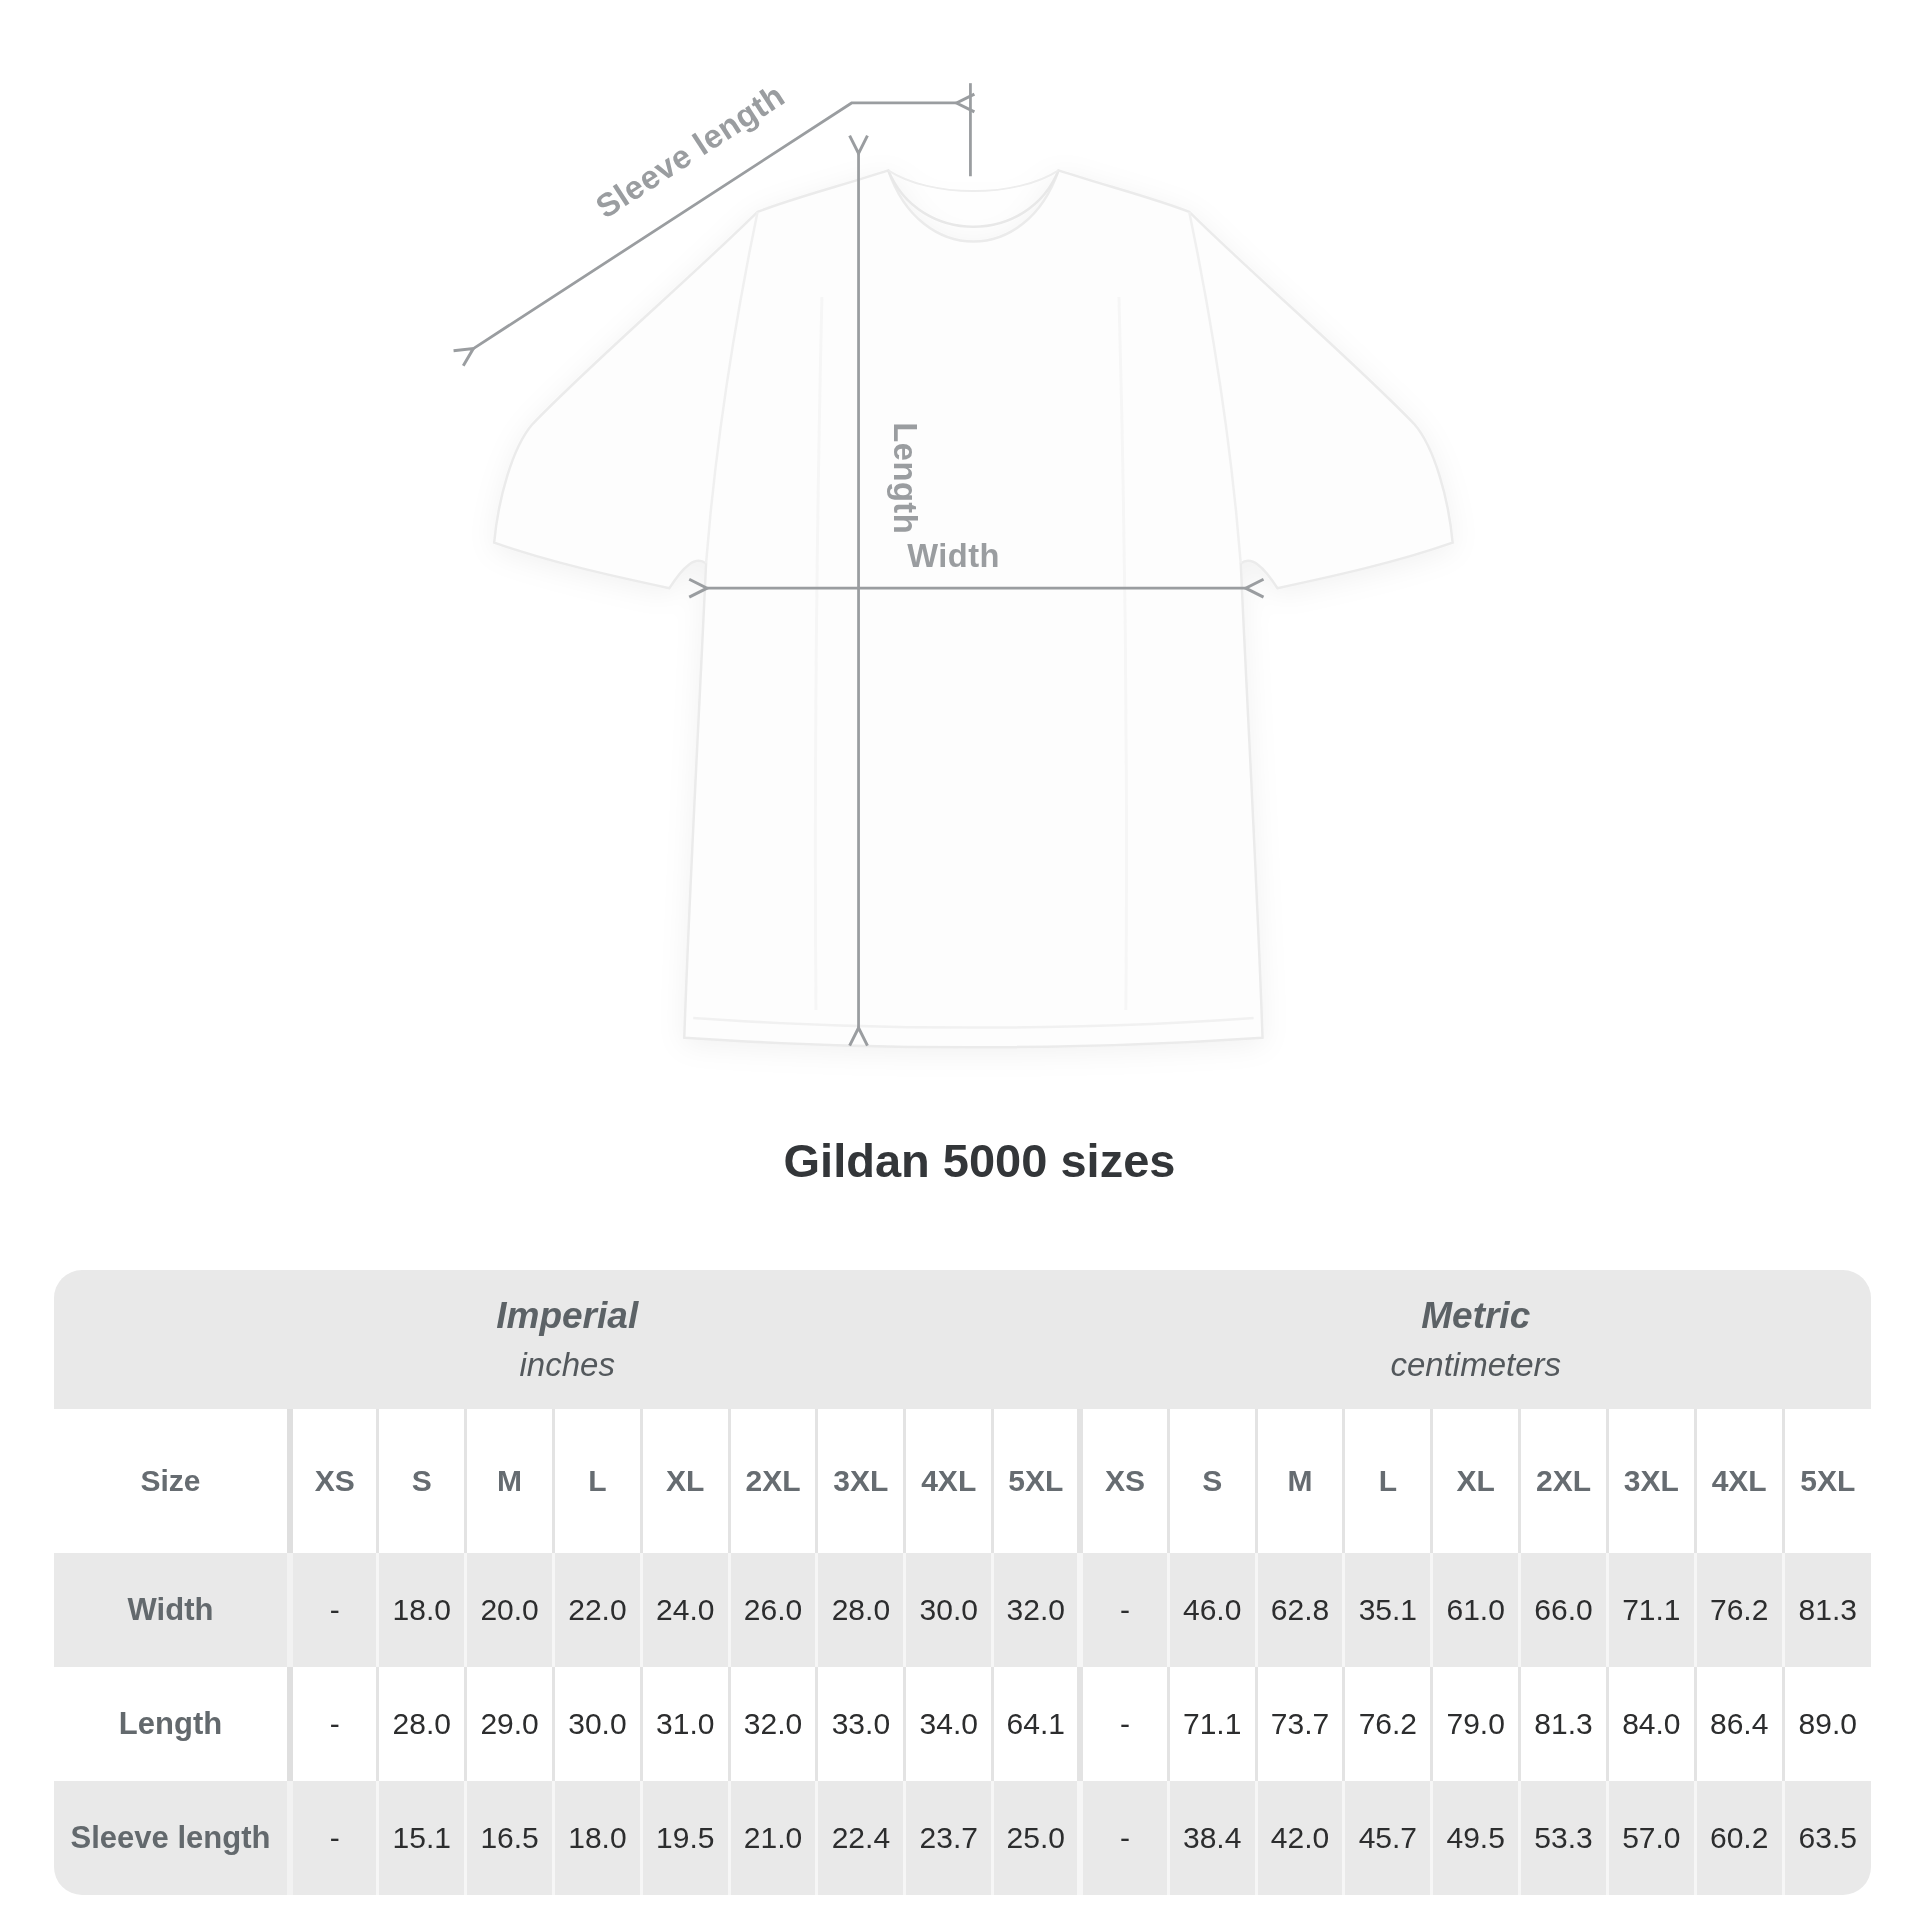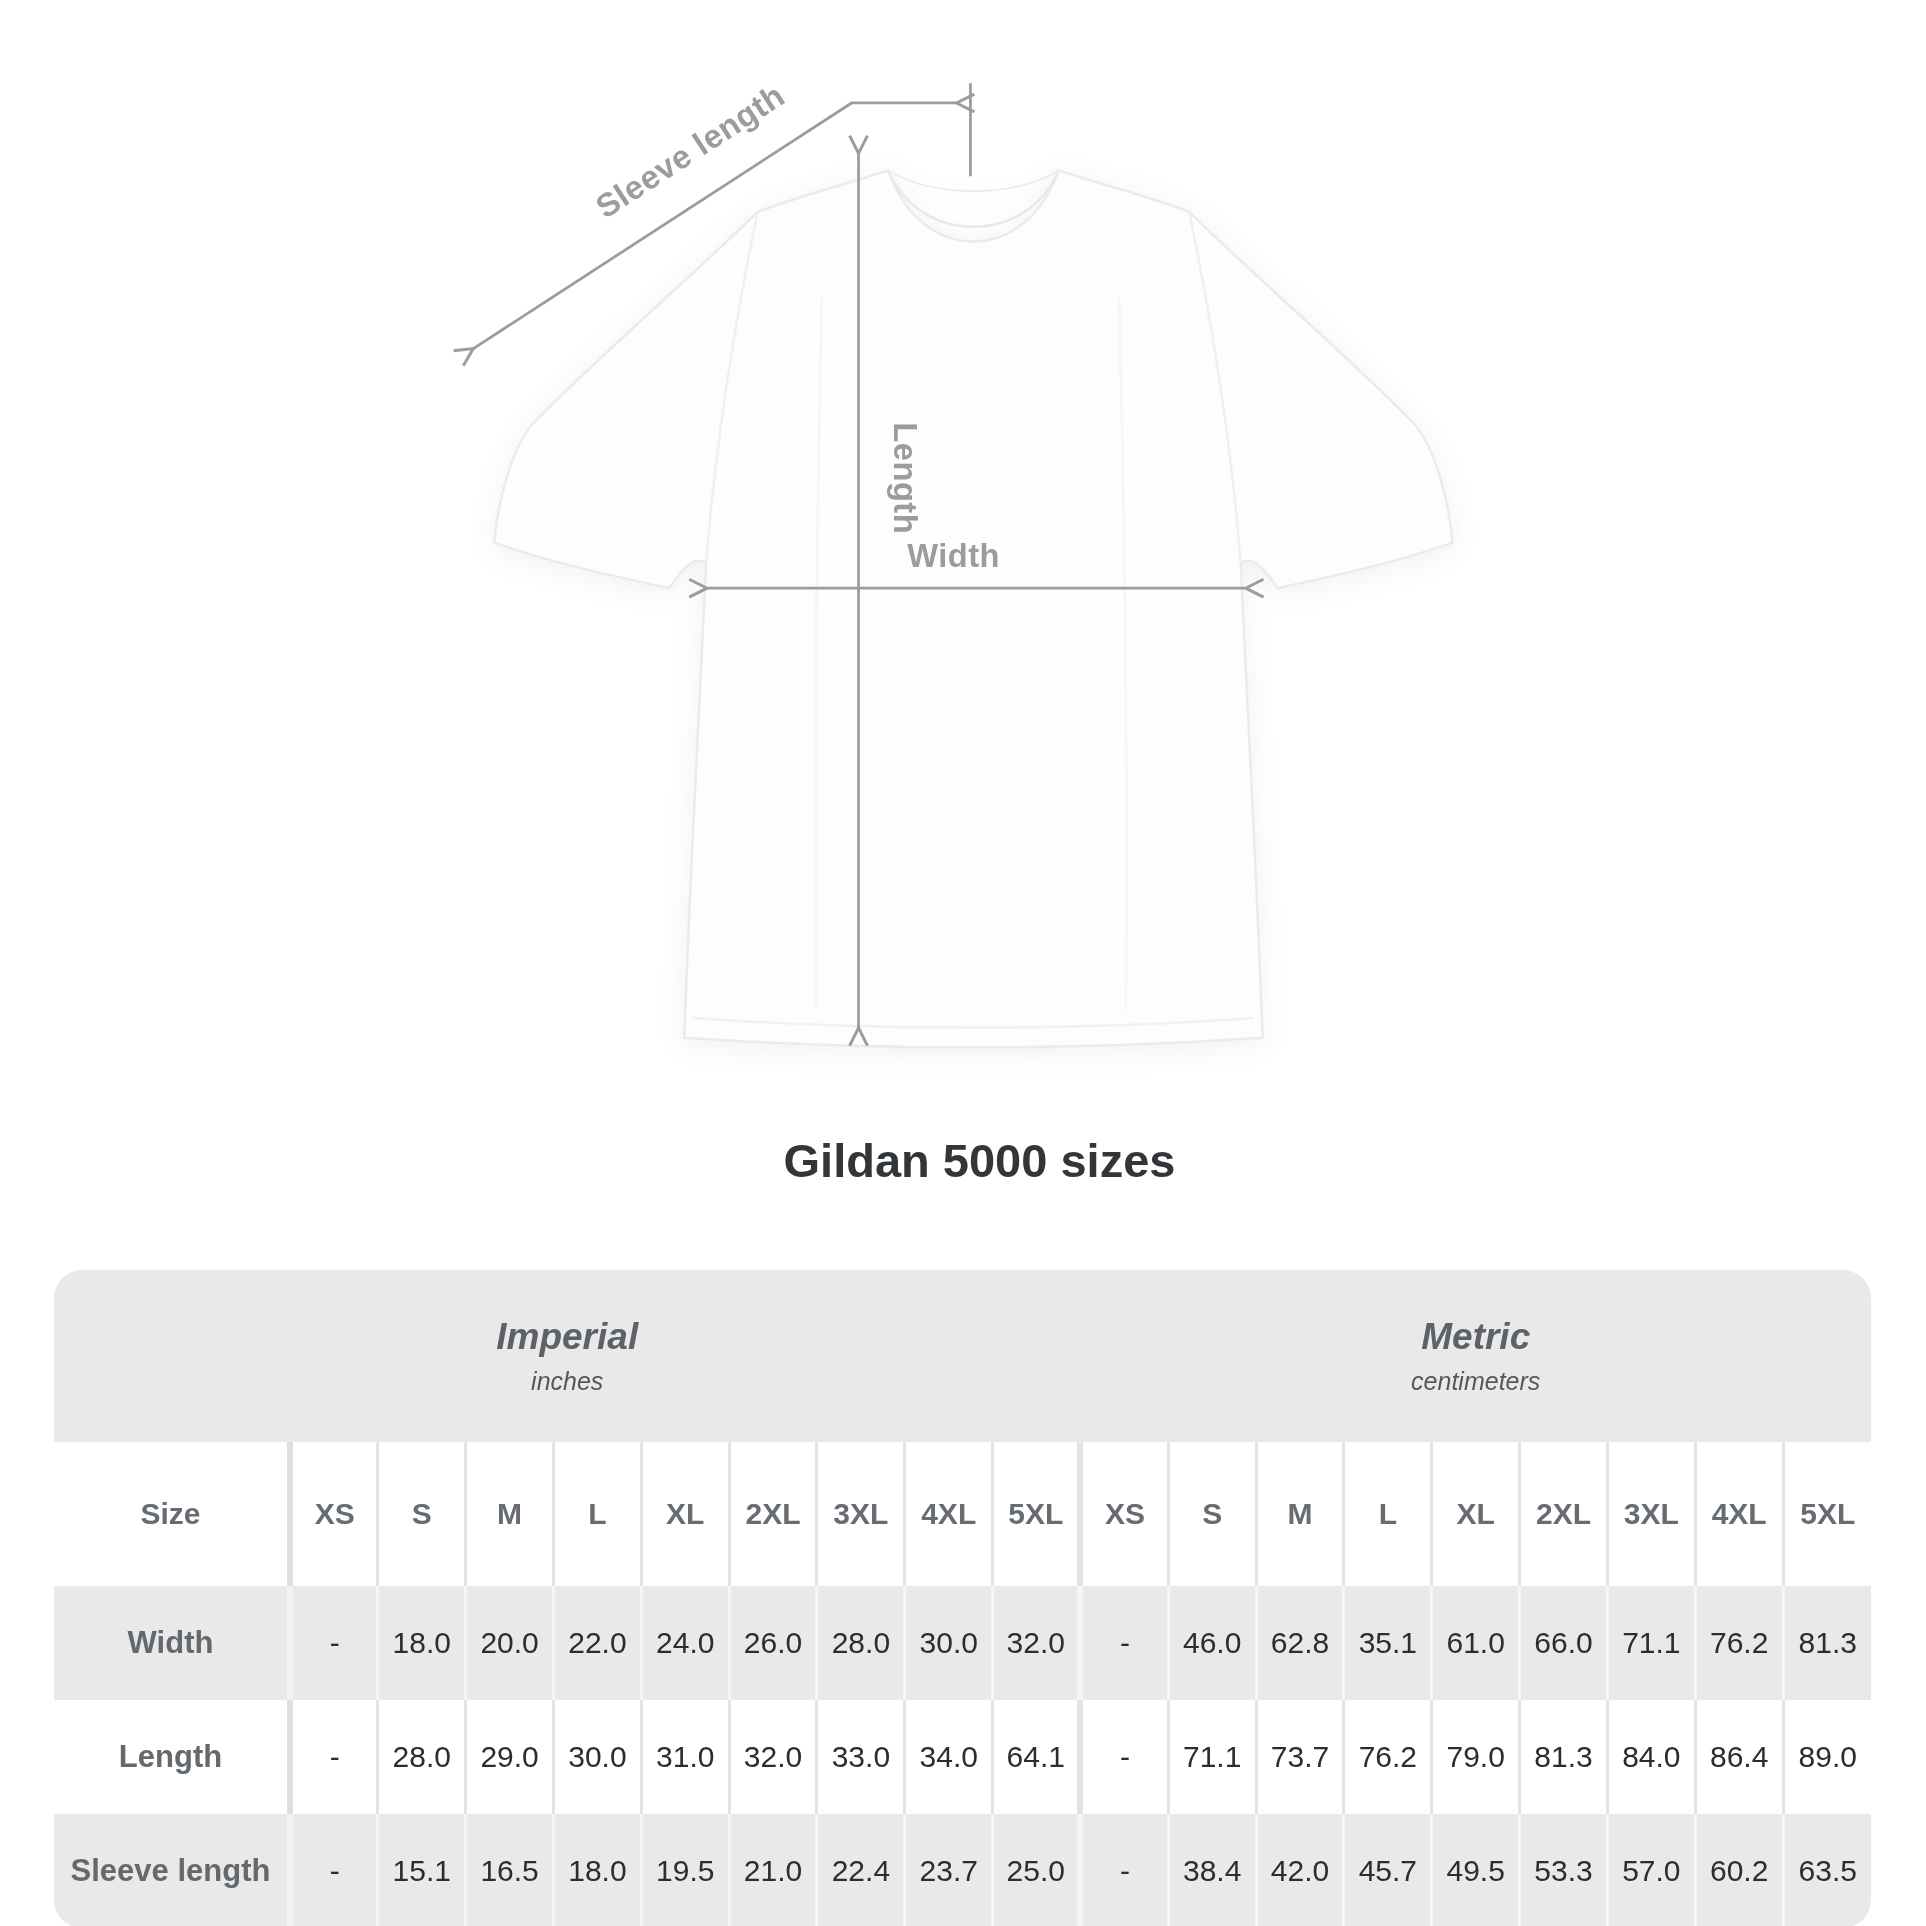--- a/index.html
+++ b/index.html
@@ -14,24 +14,24 @@
   
   .heading{position:absolute;top:1135px;left:0;width:1927px;text-align:center;padding-left:16px;}
   .heading h1{margin:0;font-size:47px;line-height:51px;color:#333639;font-weight:bold;}
   .heading p{margin:16px 0 0 0;font-size:29px;color:#4f5356;font-style:italic;}
 
   
   .table-card{position:absolute;left:54px;top:1270px;width:1817px;border-radius:28px;
               overflow:hidden;background:#fff;}
   table.size-chart{width:100%;border-collapse:collapse;table-layout:fixed;}
   table.size-chart col.label-col{width:236px;}
-  tr.group-row{height:172px;}
+  tr.group-row{height:139px;}
   tr.group-row th{background:#e9e9e9;vertical-align:middle;text-align:center;padding:0;}
   .group-label{font-size:37px;font-weight:bold;font-style:italic;color:#5c6266;}
-  .group-unit{font-size:25px;font-style:italic;color:#53585c;margin-top:9px;font-weight:normal;}
+  .group-unit{font-size:33px;font-style:italic;color:#53585c;margin-top:9px;font-weight:normal;}
 
   tr.sizes-row{height:144px;}
   tbody tr{height:114px;}
   th,td{padding:0;text-align:center;vertical-align:middle;font-weight:normal;}
 
   tr.r-white > *{background:#ffffff;}
   tr.r-gray  > *{background:#e9e9e9;}
 
   th.corner,th.rowlabel{font-weight:bold;font-size:31px;color:#63696d;}
   tr.sizes-row th{font-weight:bold;font-size:30px;color:#666c71;}

